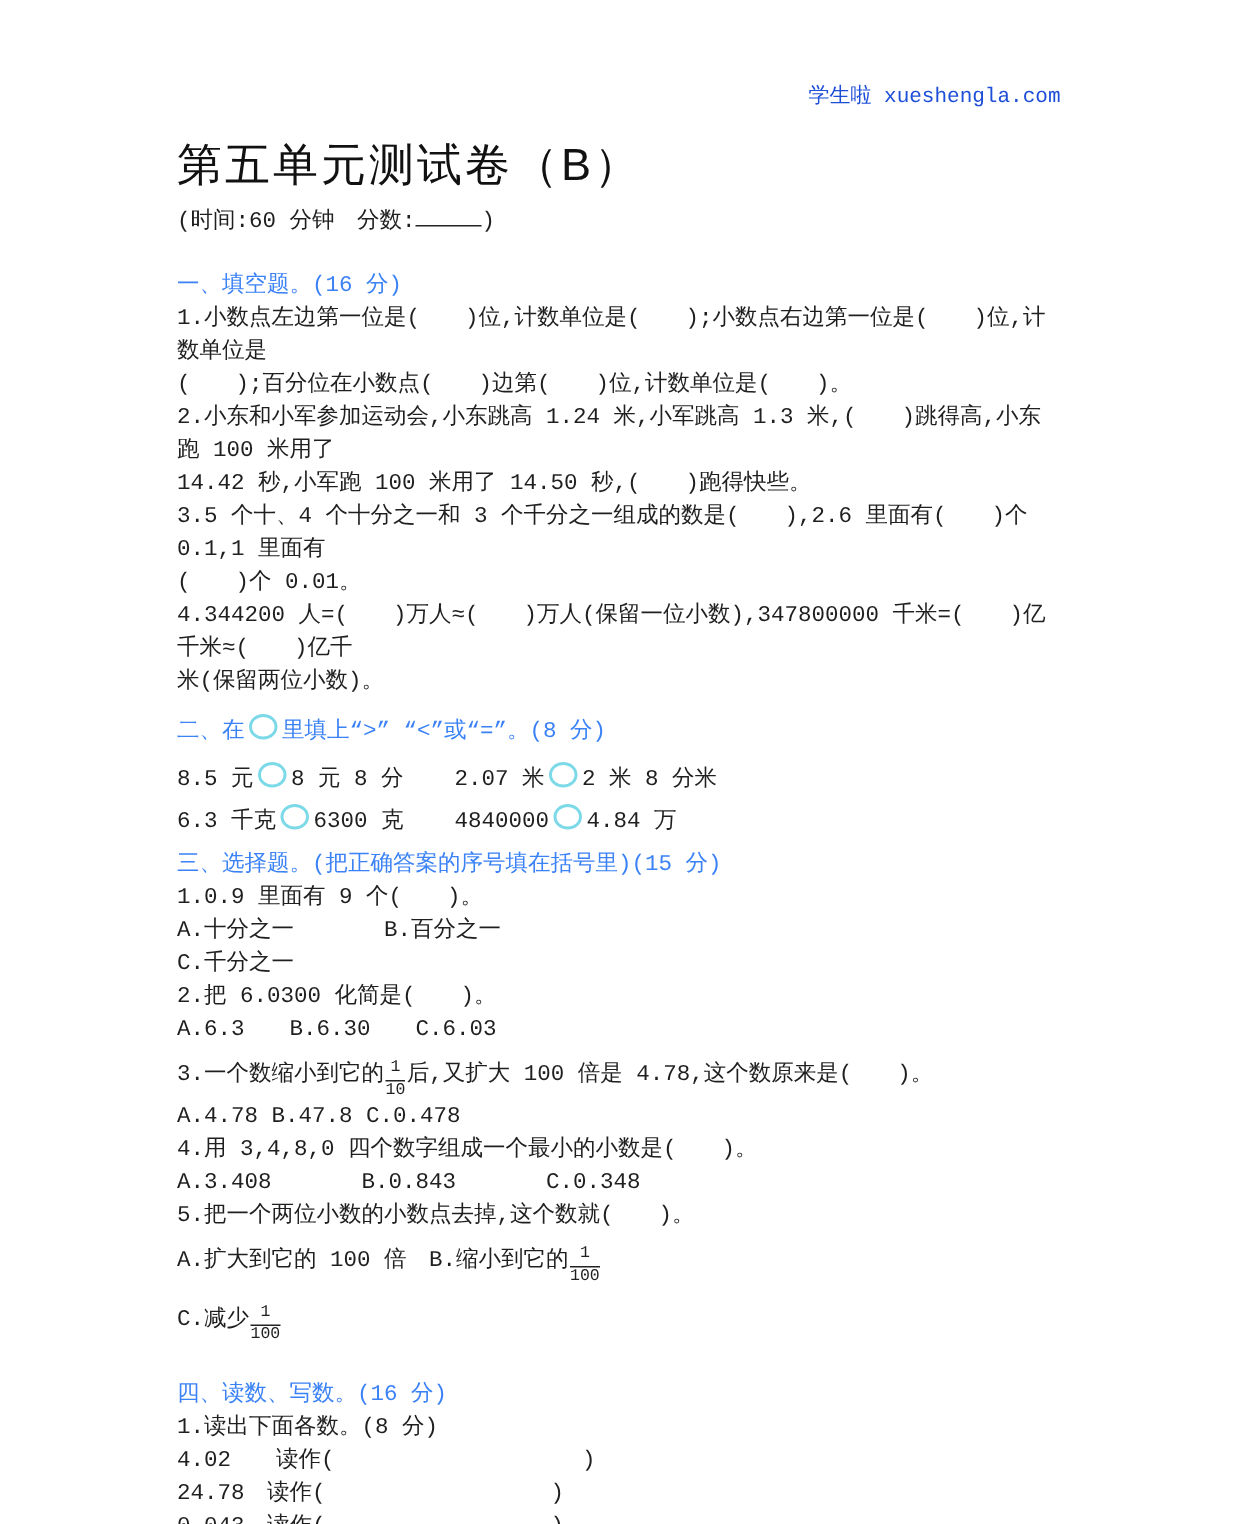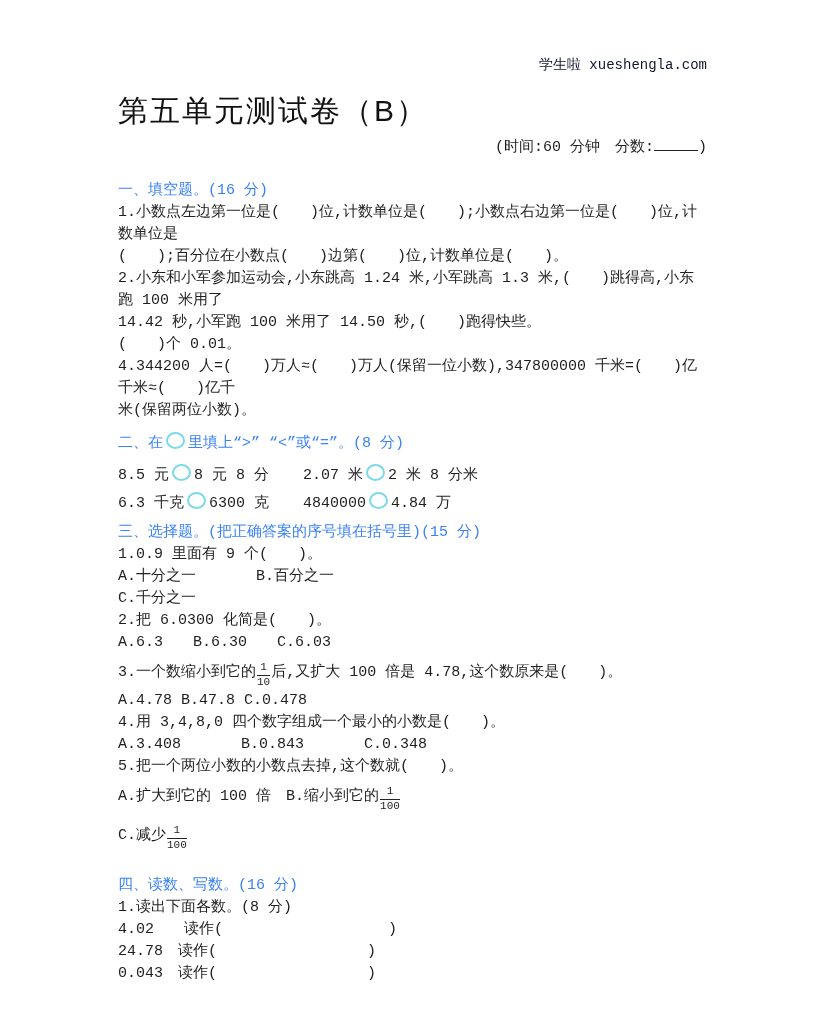--- a/index.html
+++ b/index.html
@@ -12,35 +12,35 @@
     box-sizing: border-box;
     padding: 56px 118px 0 118px;
     font-family: "Liberation Mono", "DejaVu Sans Mono", monospace;
     font-size: 15px;
     color: #1f1f1f;
     overflow: hidden;
   }
   .watermark {
     text-align: right;
     font-size: 14px;
-    color: #0f172a;
+    color: #1d4ed8;
     line-height: 18px;
   }
   .title {
     text-align: left;
     font-family: Liberation Sans, sans-serif;
     font-weight: 400;
     font-size: 30px;
     letter-spacing: 2px;
     color: #111111;
     margin: 16px 0 0 0;
     line-height: 42px;
   }
   .meta {
-    text-align: right;
+    text-align: left;
     margin-top: 4px;
     line-height: 20px;
   }
   .score-blank {
     display: inline-block;
     width: 44px;
     height: 14px;
     border-bottom: 1px solid #222222;
     vertical-align: baseline;
   }
@@ -91,20 +91,21 @@
 
   <h1 class="title">第五单元测试卷（B）</h1>
 
   <div class="meta"><span>(时间:60 分钟　分数:</span><span class="score-blank"></span><span>)</span></div>
 
   <p class="line sec-heading s1h">一、填空题。(16 分)</p>
   <p class="line">1.小数点左边第一位是(　　)位,计数单位是(　　);小数点右边第一位是(　　)位,计数单位是</p>
   <p class="line">(　　);百分位在小数点(　　)边第(　　)位,计数单位是(　　)。</p>
   <p class="line">2.小东和小军参加运动会,小东跳高 1.24 米,小军跳高 1.3 米,(　　)跳得高,小东跑 100 米用了</p>
   <p class="line">14.42 秒,小军跑 100 米用了 14.50 秒,(　　)跑得快些。</p>
+  <p class="line">3.5 个十、4 个十分之一和 3 个千分之一组成的数是(　　),2.6 里面有(　　)个 0.1,1 里面有</p>
   <p class="line">(　　)个 0.01。</p>
   <p class="line">4.344200 人=(　　)万人≈(　　)万人(保留一位小数),347800000 千米=(　　)亿千米≈(　　)亿千</p>
   <p class="line">米(保留两位小数)。</p>
 
   <p class="line sec-heading s2h"><span>二、在</span><span class="circle"></span><span>里填上“&gt;” “&lt;”或“=”。(8 分)</span></p>
 
   <p class="line cmp-row cmp-row-1"><span>8.5 元</span><span class="circle"></span><span>8 元 8 分</span><span class="pair-gap"></span><span>2.07 米</span><span class="circle"></span><span>2 米 8 分米</span></p>
 
   <p class="line cmp-row"><span>6.3 千克</span><span class="circle"></span><span>6300 克</span><span class="pair-gap"></span><span>4840000</span><span class="circle"></span><span>4.84 万</span></p>
 

